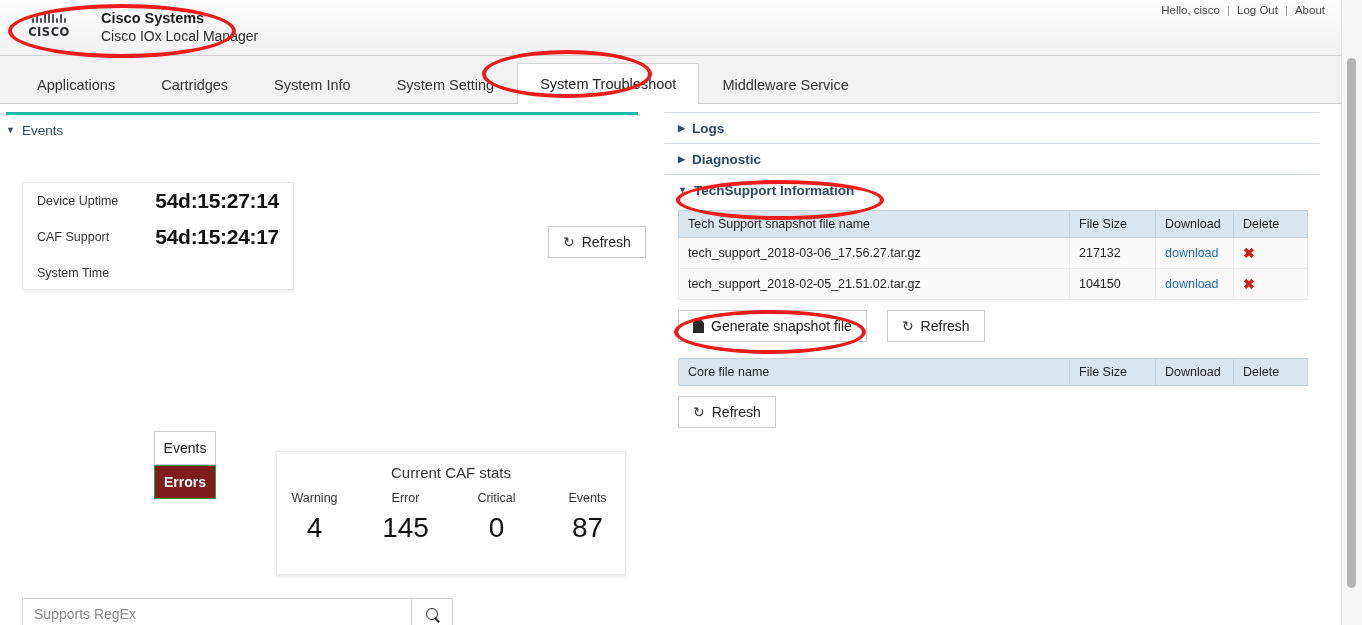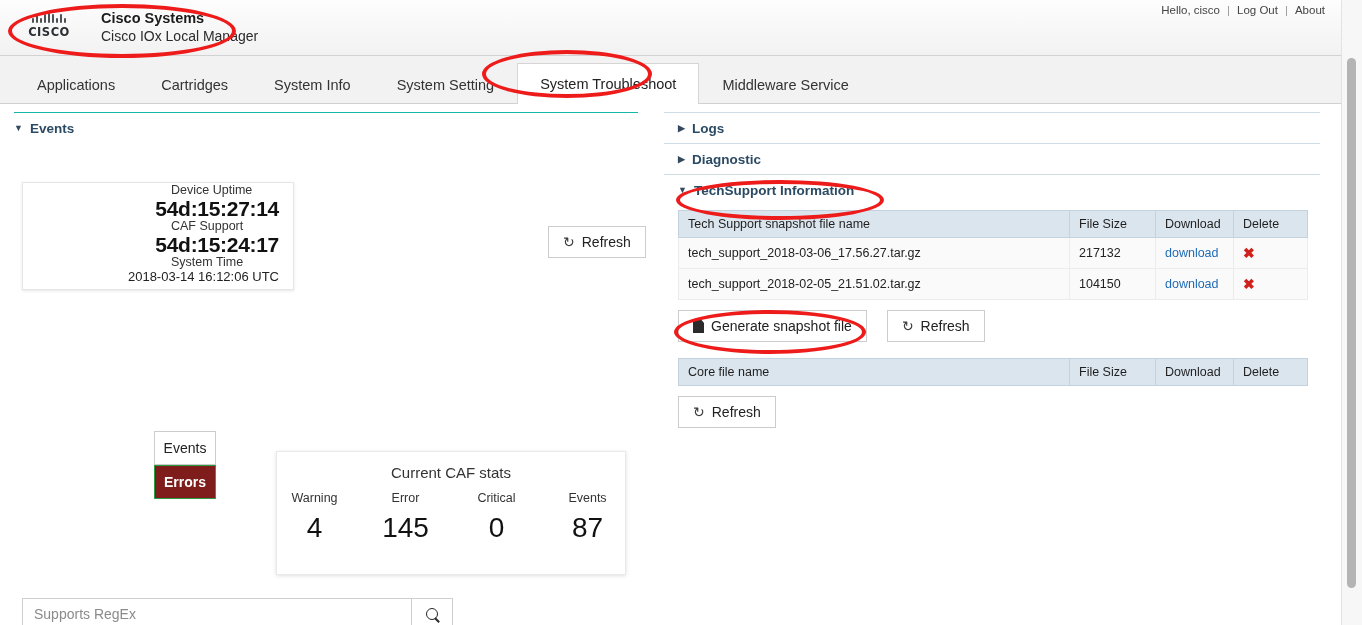--- a/index.html
+++ b/index.html
@@ -58,22 +58,22 @@
 
   
   .body { position:absolute; left:0; top:104px; width:1341px; bottom:0; background:#ffffff; }
 
   .leftcol { position:absolute; left:0; top:0; width:648px; bottom:0; overflow:hidden; }
   .rightcol { position:absolute; left:664px; top:0; width:656px; bottom:0; }
   .caret { display:inline-block; margin-right:7px; font-size:9px; color:#34495e; vertical-align:2px; }
 
   
   .events-hd {
-    border-top:1px solid #14b8a6; margin:8px 10px 0 14px;
-    padding:8px 0 6px 0; font-size:13.5px; font-weight:bold; color:#2b4a63;
+    border-top:3px solid #14b8a6; margin:8px 10px 0 6px;
+    padding:8px 0 6px 0; font-size:13.5px; font-weight:normal; color:#2b4a63;
   }
   .btn {
     display:inline-flex; align-items:center; gap:7px;
     background:#ffffff; border:1px solid #cccccc;
     padding:8px 14px; font-size:14px; color:#222; cursor:pointer;
     line-height:1;
   }
   .ricon { font-size:14px; color:#3a3a3a; }
   .ficon { display:inline-block; width:11px; height:14px; position:relative; }
   .ficon::before {
@@ -82,21 +82,21 @@
     clip-path: polygon(0 0, 70% 0, 100% 28%, 100% 100%, 0 100%);
   }
 
   .refresh-tr { position:absolute; right:12px; top:8px; }
 
   .uptimebox {
     position:absolute; left:22px; top:78px; width:272px; height:108px;
     background:#fff; border:1px solid #e6e6e6;
     box-shadow:0 1px 3px rgba(0,0,0,.10);
   }
-  .uprow { display:flex; align-items:flex-end; height:36px; padding:0 14px;flex-direction:column; }
+  .uprow { display:flex; align-items:center; height:36px; padding:0 14px; }
   .uprow .lab { width:108px; font-size:12.5px; color:#333; }
   .uprow .val { flex:1; text-align:right; font-size:21px; font-weight:bold; color:#111; letter-spacing:-0.3px; }
   .uprow .val.small { font-size:13px; font-weight:normal; color:#222; letter-spacing:0; }
 
   .toggles { position:absolute; left:154px; top:327px; width:62px; }
   .tgl {
     display:block; width:62px; padding:8px 0; text-align:center;
     font-size:14px; cursor:pointer;
   }
   .tgl.off { background:#fff; border:1px solid #cccccc; color:#222; }
@@ -236,21 +236,20 @@
         <div class="uprow">
           <div class="lab">Device Uptime</div>
           <div class="val">54d:15:27:14</div>
         </div>
         <div class="uprow">
           <div class="lab">CAF Support</div>
           <div class="val">54d:15:24:17</div>
         </div>
         <div class="uprow">
           <div class="lab">System Time</div>
-          <div class="val small">2018-03-14 16:12:06 UTC</div>
         </div>
       </div>
 
       <div class="toggles">
         <div class="tgl off">Events</div>
         <div class="tgl on">Errors</div>
       </div>
 
       <div class="cafbox">
         <div class="caftitle">Current CAF stats</div>

